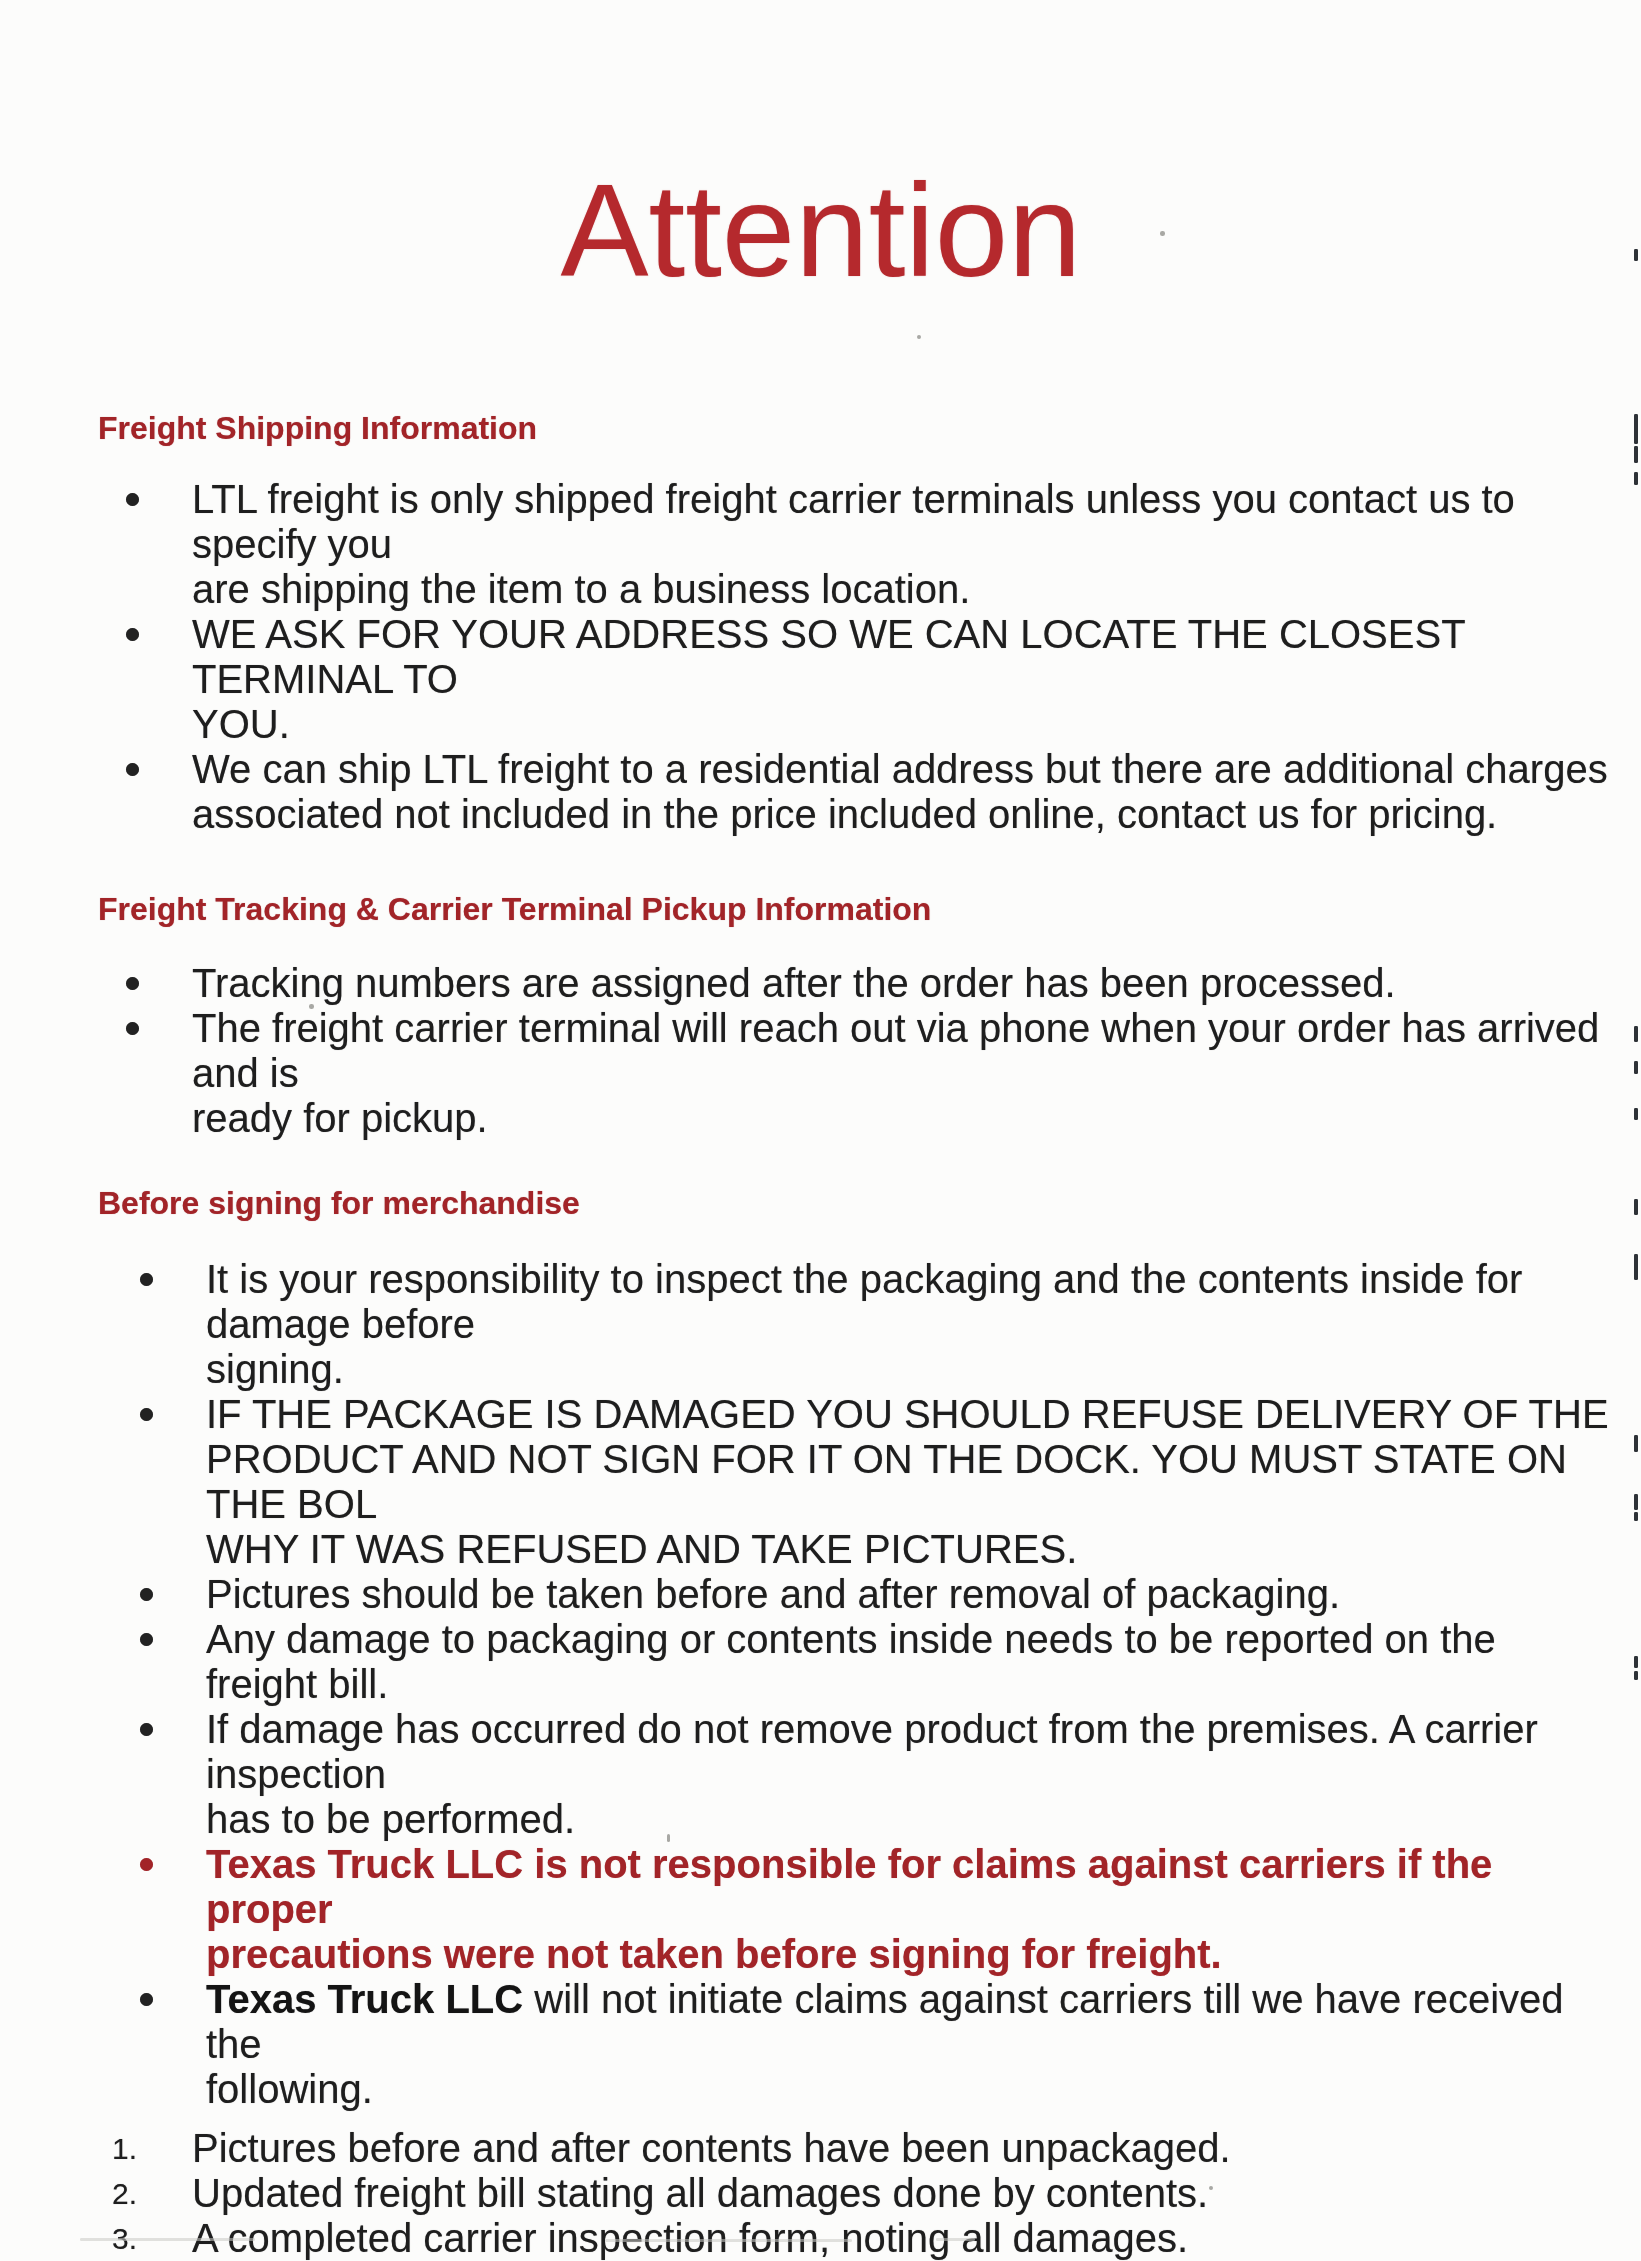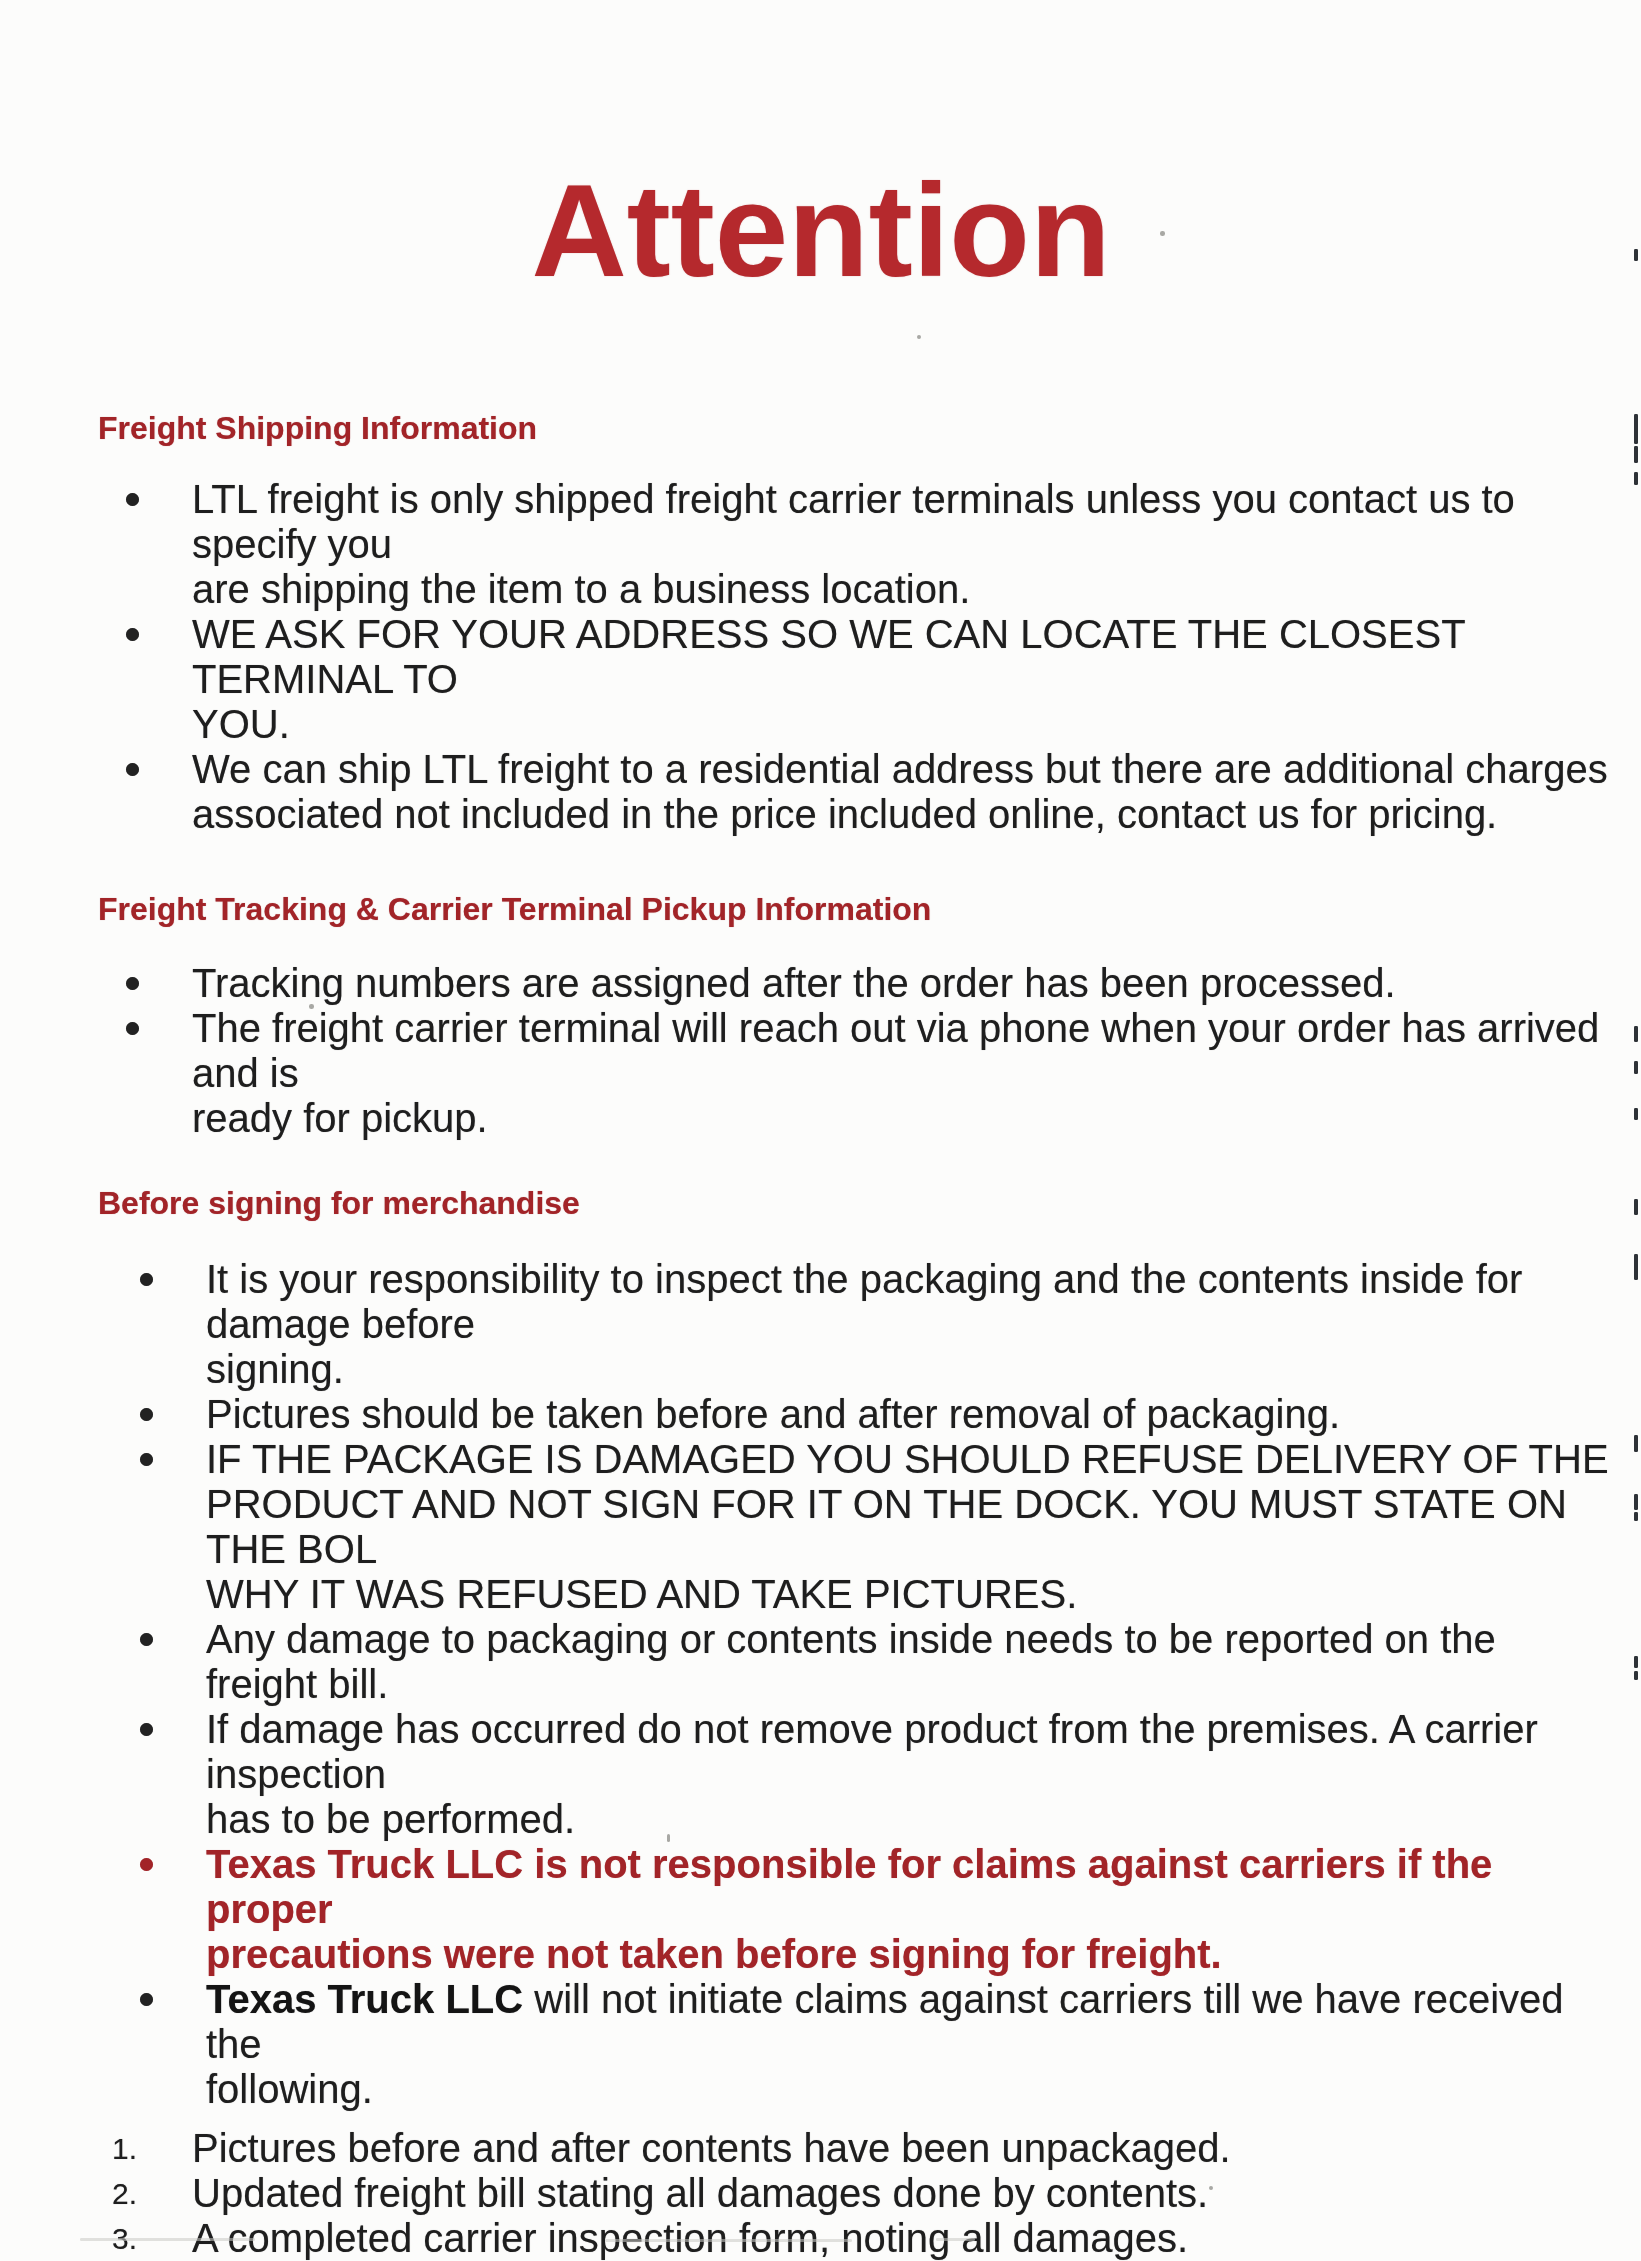--- a/index.html
+++ b/index.html
@@ -11,21 +11,21 @@
     position:relative;
     overflow:hidden;
   }
   .page{position:relative;width:1642px;height:2261px;}
 
   h1.title{
     margin:165px 0 0 0;
     text-align:center;
     font-size:132px;
     line-height:132px;
-    font-weight:700;
+    font-weight:400;
     color:var(--title-red,#B5292D);
     text-shadow:0 0 1.3px rgba(170,35,40,.35);
     letter-spacing:0;
   }
 
   h2.sec{
     margin:0 0 0 98px;
     font-size:32px;
     line-height:34px;
     font-weight:700;
@@ -137,27 +137,27 @@
   <section>
     <h2 class="sec sec3">Before signing for merchandise</h2>
     <ul class="blist s3">
       <li>
         <span class="dot"></span>
         <span class="txt">It is your responsibility to inspect the packaging and the contents inside for damage before
 signing.</span>
       </li>
       <li>
         <span class="dot"></span>
-        <span class="txt">Pictures should be taken before and after removal of packaging.</span>
-      </li>
-      <li>
-        <span class="dot"></span>
         <span class="txt">IF THE PACKAGE IS DAMAGED YOU SHOULD REFUSE DELIVERY OF THE
 PRODUCT AND NOT SIGN FOR IT ON THE DOCK. YOU MUST STATE ON THE BOL
 WHY IT WAS REFUSED AND TAKE PICTURES.</span>
+      </li>
+      <li>
+        <span class="dot"></span>
+        <span class="txt">Pictures should be taken before and after removal of packaging.</span>
       </li>
       <li>
         <span class="dot"></span>
         <span class="txt">Any damage to packaging or contents inside needs to be reported on the freight bill.</span>
       </li>
       <li>
         <span class="dot"></span>
         <span class="txt">If damage has occurred do not remove product from the premises. A carrier inspection
 has to be performed.</span>
       </li>

